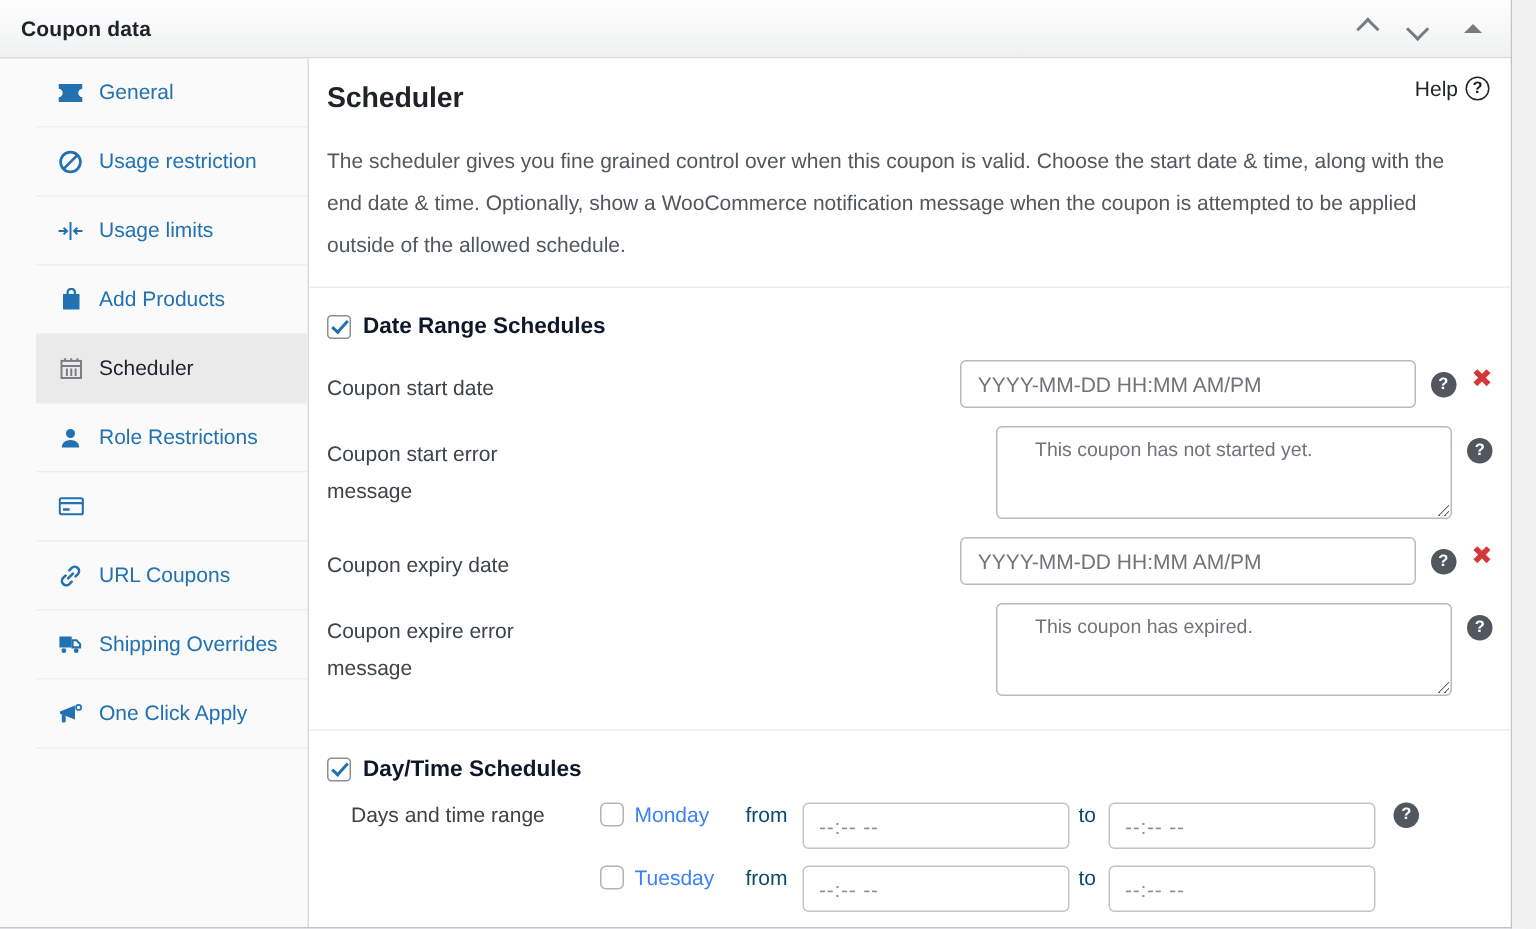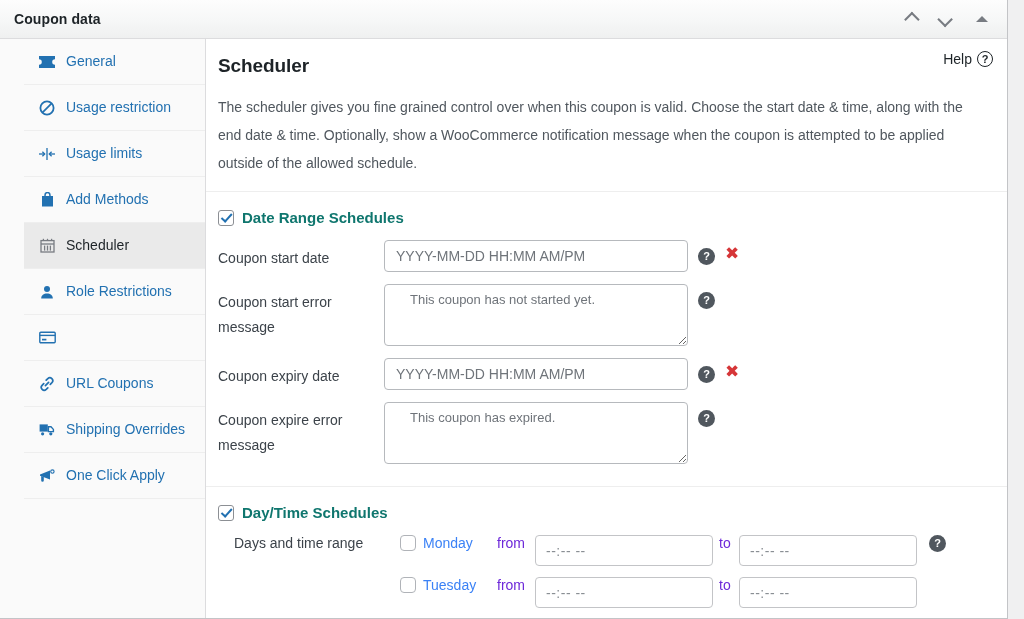--- a/index.html
+++ b/index.html
@@ -162,21 +162,21 @@
   }
   .section-head {
     display: flex;
     align-items: center;
     gap: 8px;
     margin: 3px 0 14px 0;
   }
   .section-head .sh-label {
     font-size: 15px;
     font-weight: bold;
-    color: #0f766e;
+    color: #0f172a;
   }
 
   
   .cb {
     width: 16px; height: 16px;
     flex: 0 0 16px;
     border: 1px solid #8c8f94;
     border-radius: 3px;
     background: #fff;
     display: inline-flex;
@@ -192,20 +192,21 @@
     border-bottom: 2px solid #2271b1;
     transform: rotate(42deg) translate(0px,-1px);
   }
   .cb.round { border-radius: 4px; border-color: #b0b3b8; }
 
   
   .frow {
     display: flex;
     align-items: flex-start;
     margin-bottom: 12px;
+    justify-content: space-between;
   }
   .frow .flabel {
     flex: 0 0 166px;
     width: 166px;
     font-size: 14px;
     line-height: 25px;
     color: #3c434a;
     padding-top: 6px;
   }
   .frow .fctrl {
@@ -285,21 +286,21 @@
     display: flex; align-items: center; gap: 7px;
     width: 97px;
     flex: 0 0 97px;
   }
   .day-check .dname {
     font-size: 14px;
     color: #3b82f6;
   }
   .fromto {
     font-size: 14px;
-    color: #6d28d9;
+    color: #0c4a6e;
     width: 38px;
     flex: 0 0 38px;
   }
   .fromto.to { width: 26px; flex: 0 0 26px; padding-left: 6px; }
   input.time {
     width: 178px;
     height: 31px;
     border: 1px solid #c3c4c7;
     border-radius: 4px;
     padding: 0 10px;
@@ -367,21 +368,21 @@
         </span>
         <span class="lbl">Usage limits</span>
       </div>
 
       <div class="side-item">
         <span class="ico">
           <svg width="15" height="15" viewBox="0 0 15 15" fill="currentColor">
               <path d="M4.3 4V3a3.2 3.2 0 016.4 0v1H13v10.4H2V4h2.3zm1.5 0h3.4V3a1.7 1.7 0 00-3.4 0v1z"></path>
             </svg>
         </span>
-        <span class="lbl">Add Methods</span>
+        <span class="lbl">Add Products</span>
       </div>
 
       <div class="side-item active">
         <span class="ico">
           <svg width="15" height="15" viewBox="0 0 15 15" fill="none" stroke="currentColor" stroke-width="1.3">
               <rect x="1" y="2.6" width="13" height="11.4"></rect>
               <line x1="1" y1="6" x2="14" y2="6"></line>
               <line x1="3.4" y1="0.8" x2="3.4" y2="3"></line>
               <line x1="7.5" y1="0.8" x2="7.5" y2="3"></line>
               <line x1="11.6" y1="0.8" x2="11.6" y2="3"></line>

